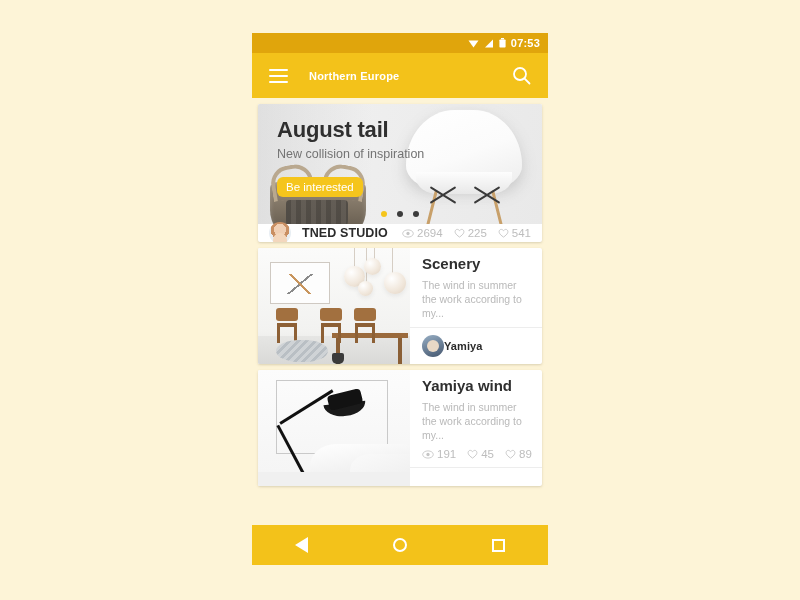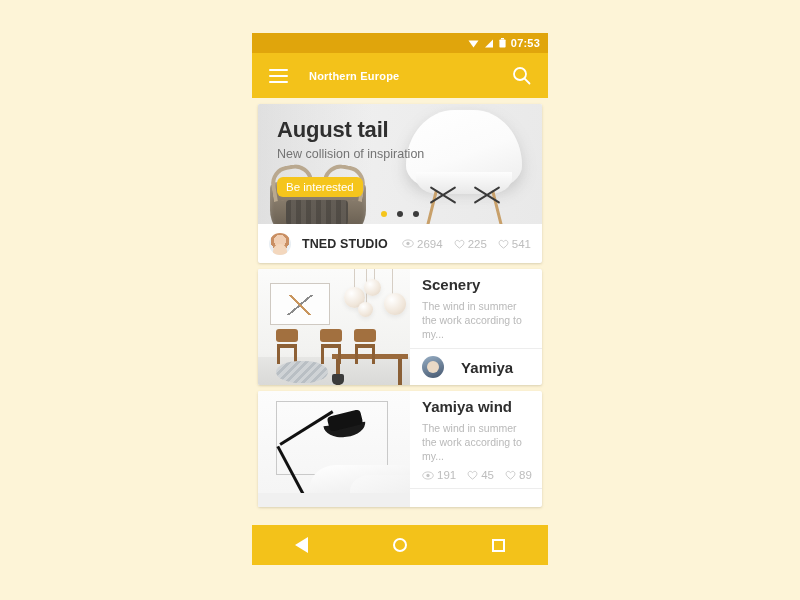--- a/index.html
+++ b/index.html
@@ -153,21 +153,21 @@
     cursor: pointer; white-space: nowrap;
   }
 
   .dots { position: absolute; left: 50%; transform: translateX(-50%); bottom: 7px; display: flex; gap: 10px; }
   .dot { width: 6px; height: 6px; border-radius: 50%; background: #3c3c3c; cursor: pointer; }
   .dot.active { background: #F5C51C; }
 
   
   .author-row {
     display: flex; align-items: center;
-    padding: 6px 11px; height: 39px;
+    padding: 6px 11px; height: 18px;
   }
   .avatar {
     width: 22px; height: 22px; border-radius: 50%;
     flex: 0 0 auto; overflow: hidden; position: relative;
     background: #dfe6ec;
   }
   .avatar.a1 { background: radial-gradient(circle at 50% 36%, #f0cfb4 0 34%, #c98f63 34% 52%, #e8eef3 52%); }
   .avatar.a1::after {
     content:""; position:absolute; left:4px; top:11px; width:14px; height:14px;
     background:#f3d7bd; border-radius:50% 50% 40% 40%;
@@ -196,21 +196,21 @@
   
   .listcard { display: flex; height: 116px; }
   .listcard .thumb { width: 152px; flex: 0 0 152px; position: relative; overflow: hidden; background: #f4f4f2; }
   .listcard .info { flex: 1; display: flex; flex-direction: column; min-width: 0; }
   .info-top { padding: 8px 12px 0 12px; }
   .list-title { font-size: 15px; font-weight: bold; color: #2f2f2f; line-height: 1.1; white-space: nowrap; }
   .list-desc { font-size: 10.5px; color: #B9B9B9; line-height: 1.35; margin-top: 5px; }
   .info-stats { padding: 6px 12px 0 12px; }
   .info-divider { height: 1px; background: #EDEDED; margin: 7px 0 0 0; }
   .info-author { display: flex; align-items: center; padding: 7px 12px; }
-  .info-author .author-name { margin-left: 17px; font-size: 15px; }
+  .info-author .author-name { margin-left: 0; font-size: 11px; }
 
   
   .t2-wall { position: absolute; inset: 0; background: linear-gradient(180deg,#fbfbfa 0%,#f2f2f0 72%,#e3e3e1 100%); }
   .t2-frame {
     position: absolute; left: 12px; top: 14px; width: 60px; height: 42px;
     background: #fdfdfd; border: 1.5px solid #cfc9c2;
   }
   .t2-frame::after {
     content:""; position:absolute; left:16px; top:11px; width:26px; height:20px;
     background:

